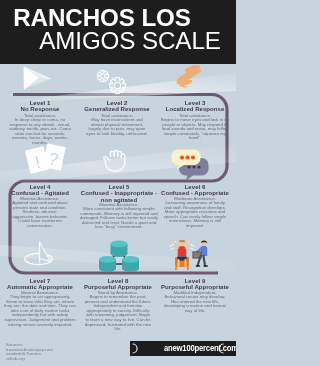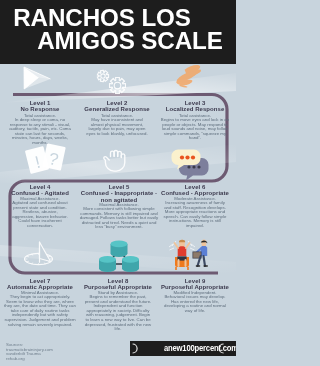--- a/index.html
+++ b/index.html
@@ -5,21 +5,21 @@
   * { margin:0; padding:0; box-sizing:border-box; }
   html,body { width:236px; height:366px; overflow:hidden; }
   body { font-family:"Liberation Sans", sans-serif; background:#c8d4dd; position:relative; }
   .page { position:absolute; inset:0; overflow:hidden; background:#c8d4dd; }
 
   
   .hdr { position:absolute; left:0; top:0; width:236px; height:64px; background:#1d1d1d; }
   .t1 { position:absolute; left:0; top:6px; width:204px; text-align:center; color:#fff;
         font-size:24.2px; font-weight:700; letter-spacing:-.1px; line-height:23px; }
   .t2 { position:absolute; left:0; top:29px; width:260px; text-align:center; color:#fff;
-        font-size:24.2px; font-weight:700; letter-spacing:-.1px; line-height:23px; }
+        font-size:24.2px; font-weight:400; letter-spacing:-.1px; line-height:23px; }
   .sub { position:absolute; left:0; top:48.5px; width:204px; text-align:right; color:#7fc4d8;
          font-size:9.4px; font-weight:400; }
   .herosvg { position:absolute; left:0; top:0; }
 
   
   .pathsvg { position:absolute; left:0; top:0; width:236px; height:366px; pointer-events:none; }
 
   
   .lv { position:absolute; text-align:center; }
   .lvhead { position:absolute; text-align:center; }

